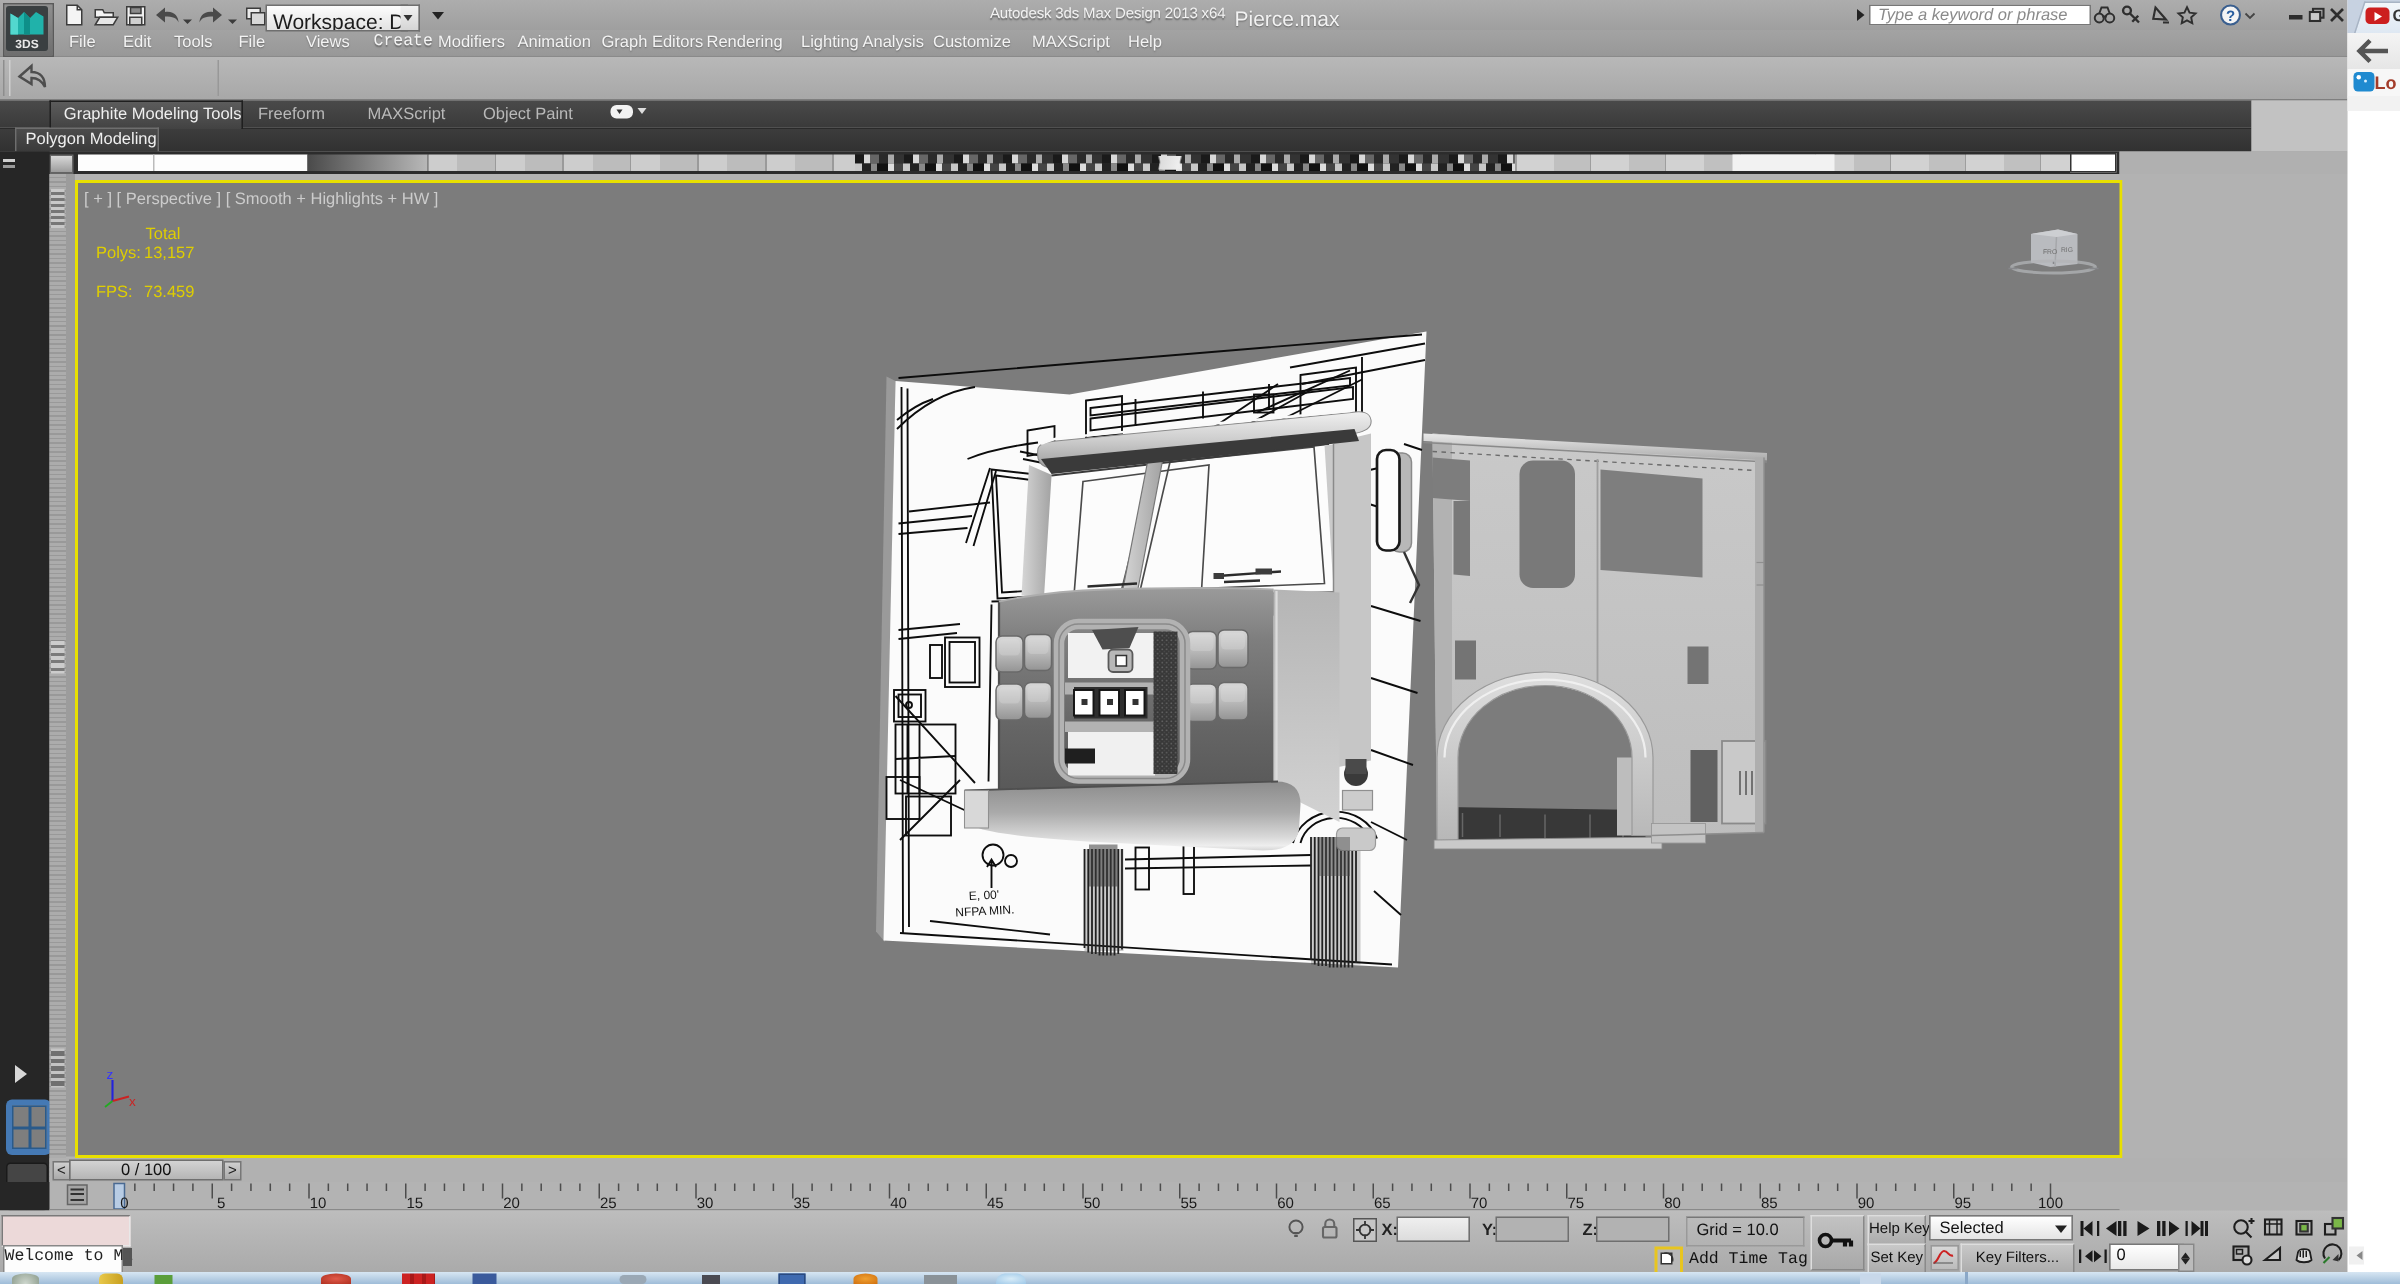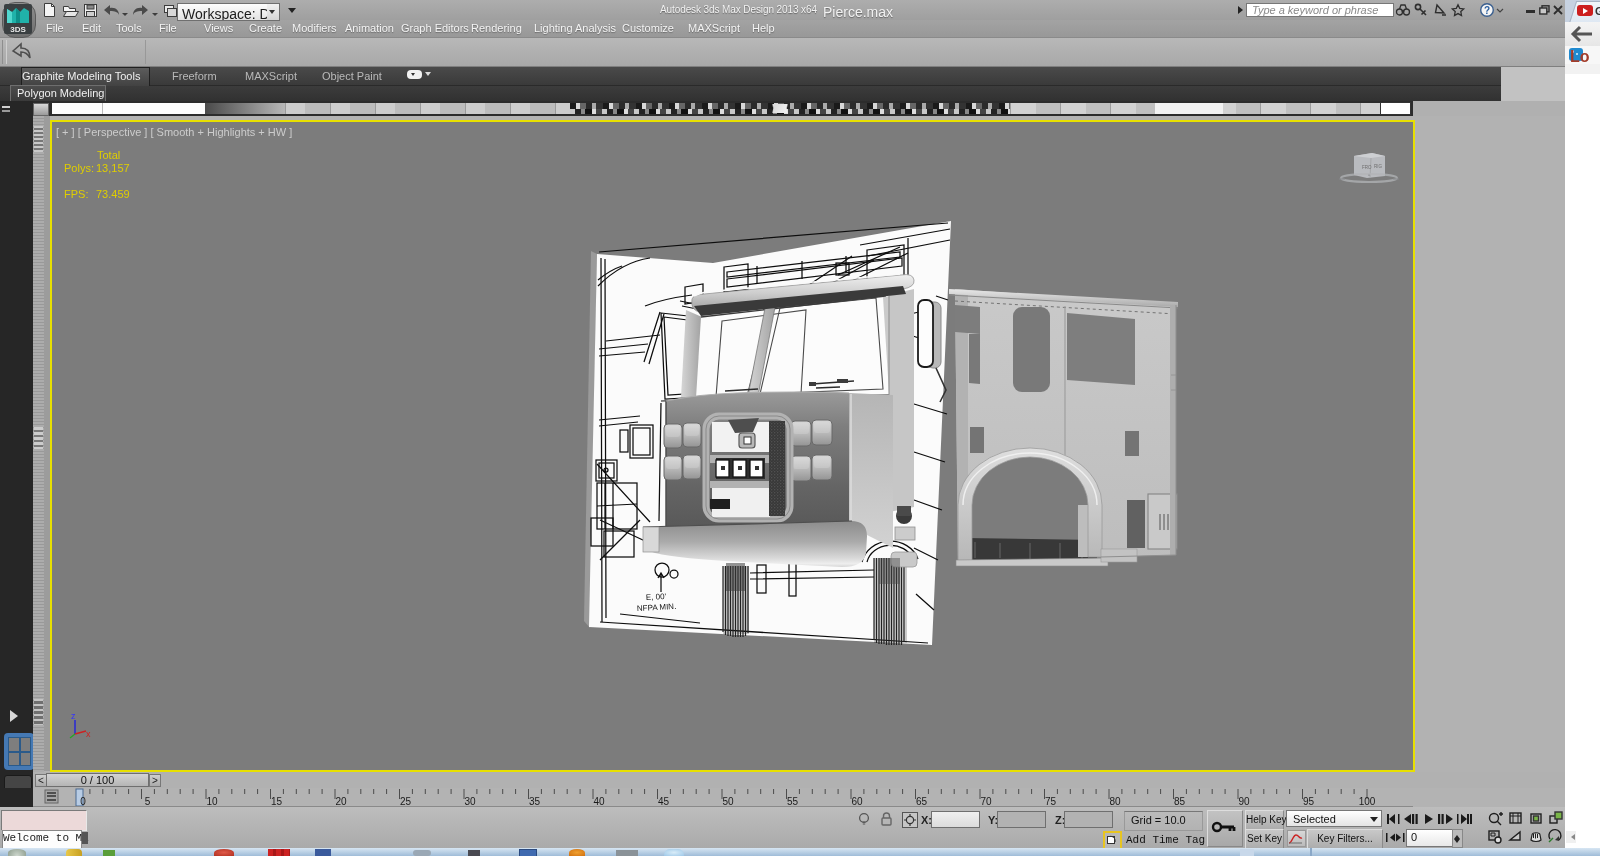--- a/index.html
+++ b/index.html
@@ -9,21 +9,21 @@
 </style>
 </head>
 <body>
 
 <div class="abs" id="maxwin" style="left:0;top:0;width:1565px;height:848px;background:#b3b3b3;">
 
   <div class="abs" style="left:0;top:0;width:1565px;height:20px;background:linear-gradient(#adadad,#9f9f9f);"></div>
 
   <div class="abs" style="left:0;top:20px;width:1565px;height:17px;background:linear-gradient(#a3a3a3,#989898);border-bottom:1px solid #8a8a8a;"></div>
 
-  <div class="abs" style="left:2px;top:2px;width:32px;height:34px;background:linear-gradient(#8f8f8f,#6e6e6e);border:1px solid #5a5a5a;border-radius:13px;">
+  <div class="abs" style="left:2px;top:2px;width:32px;height:34px;background:linear-gradient(#8f8f8f,#6e6e6e);border:1px solid #5a5a5a;border-radius:0;">
     <svg width="30" height="32" viewBox="0 0 30 32">
       <rect x="1" y="1" width="28" height="30" rx="2" fill="#3a3f41"></rect>
       <path d="M4 20 L4 6 L9 9 L13 5 L17 9 L21 5 L26 8 L26 20 Z" fill="#20b2aa"></path>
       <path d="M4 20 L4 6 L9 9 L9 20 Z" fill="#52d8cf"></path>
       <path d="M13 5 L17 9 L17 20 L13 20 Z" fill="#0e8f89"></path>
       <text x="15" y="29" font-size="8" font-weight="bold" fill="#e8e8e8" text-anchor="middle" font-family="Liberation Sans">3DS</text>
     </svg>
   </div>
 
   <svg class="abs" style="left:40px;top:2px;" width="260" height="17" viewBox="0 0 260 17">
@@ -98,21 +98,21 @@
   <svg class="abs" style="left:1553px;top:5px;" width="10" height="10" viewBox="0 0 10 10">
       <path d="M1 1 L9 9 M9 1 L1 9" stroke="#2d2d2d" stroke-width="1.8"></path>
     </svg>
 
   <div class="abs tx" id="menubar" style="left:0;top:22px;height:14px;font-size:11px;color:#f4f4f4;text-shadow:0 1px 1px #6a6a6a;">
     <span class="abs" style="left:46px;">File</span>
     <span class="abs" style="left:82px;">Edit</span>
     <span class="abs" style="left:116px;">Tools</span>
     <span class="abs" style="left:159px;">File</span>
     <span class="abs" style="left:204px;">Views</span>
-    <span class="abs" style="left:249px;">Create</span>
+    <span class="abs" style="left:249px;font-family:Liberation Mono, monospace;">Create</span>
     <span class="abs" style="left:292px;">Modifiers</span>
     <span class="abs" style="left:345px;">Animation</span>
     <span class="abs" style="left:401px;">Graph Editors</span>
     <span class="abs" style="left:471px;">Rendering</span>
     <span class="abs" style="left:534px;">Lighting Analysis</span>
     <span class="abs" style="left:622px;">Customize</span>
     <span class="abs" style="left:688px;">MAXScript</span>
     <span class="abs" style="left:752px;">Help</span>
   </div>
 
@@ -121,21 +121,21 @@
   <div class="abs" style="left:2px;top:40px;width:3px;height:24px;border-left:1px solid #8d8d8d;border-right:1px solid #cfcfcf;"></div>
   <svg class="abs" style="left:10px;top:42px;" width="22" height="20" viewBox="0 0 22 20">
     <path d="M3 9 L11 2 V6 C17 6 20 10 20 16 C18 12 15 10 11 10 V14 Z" fill="none" stroke="#4e4e4e" stroke-width="1.6"></path>
   </svg>
   <div class="abs" style="left:145px;top:40px;width:1px;height:24px;background:#989898;"></div>
 
   <div class="abs" style="left:0;top:67px;width:1501px;height:18px;background:linear-gradient(#4a4a4a,#3a3a3a);"></div>
   <div class="abs" style="left:0;top:85px;width:1501px;height:16px;background:linear-gradient(#3c3c3c,#313131);border-top:1px solid #2a2a2a;box-sizing:border-box;"></div>
   <div class="abs" style="left:1501px;top:67px;width:64px;height:34px;background:#c2c2c2;border-bottom:1px solid #9a9a9a;"></div>
 
-  <div class="abs tx" style="left:21px;top:67px;width:127px;height:16px;background:linear-gradient(#5c5c5c,#424242);border:1px solid #1f1f1f;border-bottom:none;font-size:11px;color:#efefef;text-align:left;padding-top:2px;">Graphite Modeling Tools</div>
+  <div class="abs tx" style="left:33px;top:67px;width:127px;height:16px;background:linear-gradient(#5c5c5c,#424242);border:1px solid #1f1f1f;border-bottom:none;font-size:11px;color:#efefef;text-align:right;padding-top:2px;">Graphite Modeling Tools</div>
   <div class="abs tx" style="left:172px;top:70px;font-size:11px;color:#b9b9b9;">Freeform</div>
   <div class="abs tx" style="left:245px;top:70px;font-size:11px;color:#b9b9b9;">MAXScript</div>
   <div class="abs tx" style="left:322px;top:70px;font-size:11px;color:#b9b9b9;">Object Paint</div>
   <div class="abs" style="left:407px;top:70px;width:15px;height:9px;background:#f2f2f2;border-radius:4px;"></div>
   <div class="abs" style="left:411px;top:73px;width:0;height:0;border:2px solid transparent;border-top:3px solid #333;"></div>
   <div class="abs" style="left:425px;top:72px;width:0;height:0;border:3px solid transparent;border-top:4px solid #ddd;"></div>
 
   <div class="abs tx" style="left:10px;top:85px;width:88px;height:14px;background:linear-gradient(#4c4c4c,#3a3a3a);border:1px solid #6e6e6e;border-bottom:none;font-size:11px;color:#f0f0f0;padding:1px 0 0 6px;">Polygon Modeling</div>
 
   <div class="abs" style="left:0;top:101px;width:1413px;height:15px;background:#2c2c2c;" id="striprow">
@@ -737,19 +737,19 @@
   <div class="abs tx" style="left:30px;top:5px;font-size:11px;font-weight:bold;color:#333;">G</div>
   <div class="abs" style="left:0;top:22px;width:35px;height:24px;background:linear-gradient(#f4f4f4,#e6e6e6);border-bottom:1px solid #ccc;">
     <svg width="24" height="18" viewBox="0 0 24 18" style="margin:3px 0 0 5px;">
         <path d="M10 2 L3 9 L10 16 M3 9 H22" stroke="#555" stroke-width="3" fill="none"></path>
       </svg>
   </div>
   <div class="abs" style="left:0;top:46px;width:35px;height:18px;background:#f7f7f7;border-bottom:1px solid #ddd;">
     <div class="abs" style="left:4px;top:2px;width:14px;height:13px;background:linear-gradient(#3eaaе8,#1a7ec8);background:#1f8ad0;border-radius:3px;"></div>
     <div class="abs" style="left:6px;top:4px;width:3px;height:3px;background:#fff;border-radius:50%;"></div>
     <div class="abs" style="left:11px;top:7px;width:2px;height:2px;background:#d8f0ff;border-radius:50%;"></div>
-    <div class="abs tx" style="left:5px;top:2px;font-size:16px;font-weight:bold;color:#a33c2a;">Lo</div>
+    <div class="abs tx" style="left:18px;top:2px;font-size:12px;font-weight:bold;color:#a33c2a;">Lo</div>
   </div>
   <div class="abs" style="left:0;top:64px;width:35px;height:10px;background:#f2f2f2;"></div>
   <div class="abs" style="left:1px;top:831px;width:10px;height:12px;background:#f0f0f0;">
     <div class="abs" style="left:2px;top:3px;width:0;height:0;border:3px solid transparent;border-right:4px solid #888;"></div>
   </div>
 </div>
 
 </body></html>

